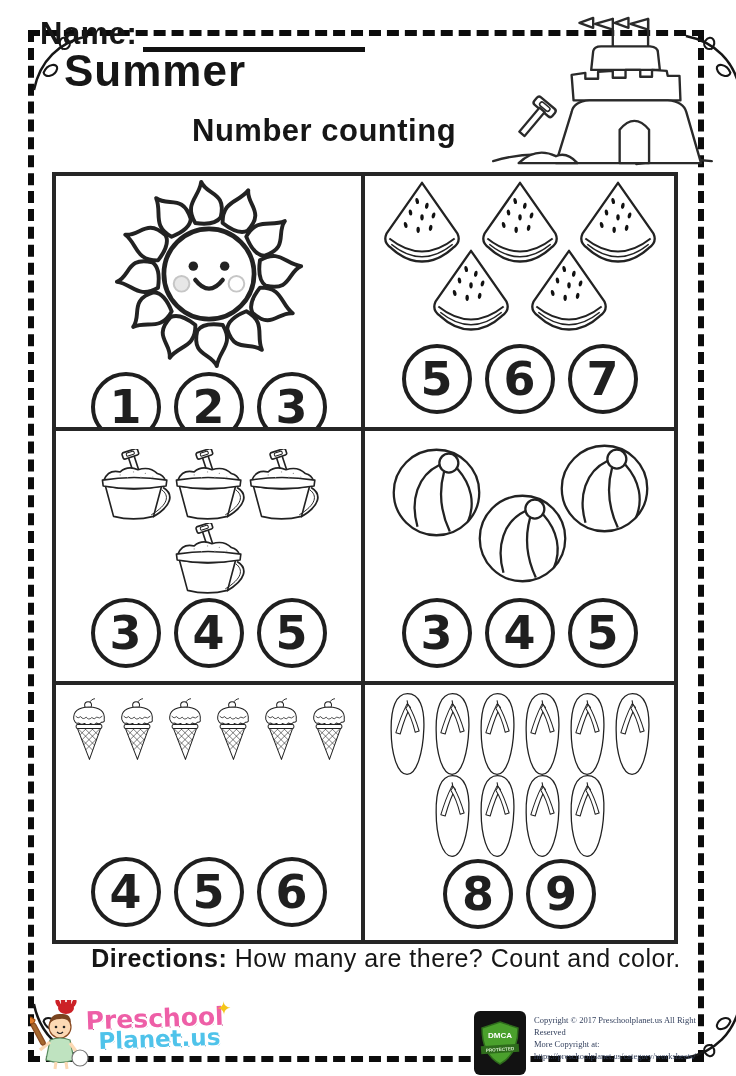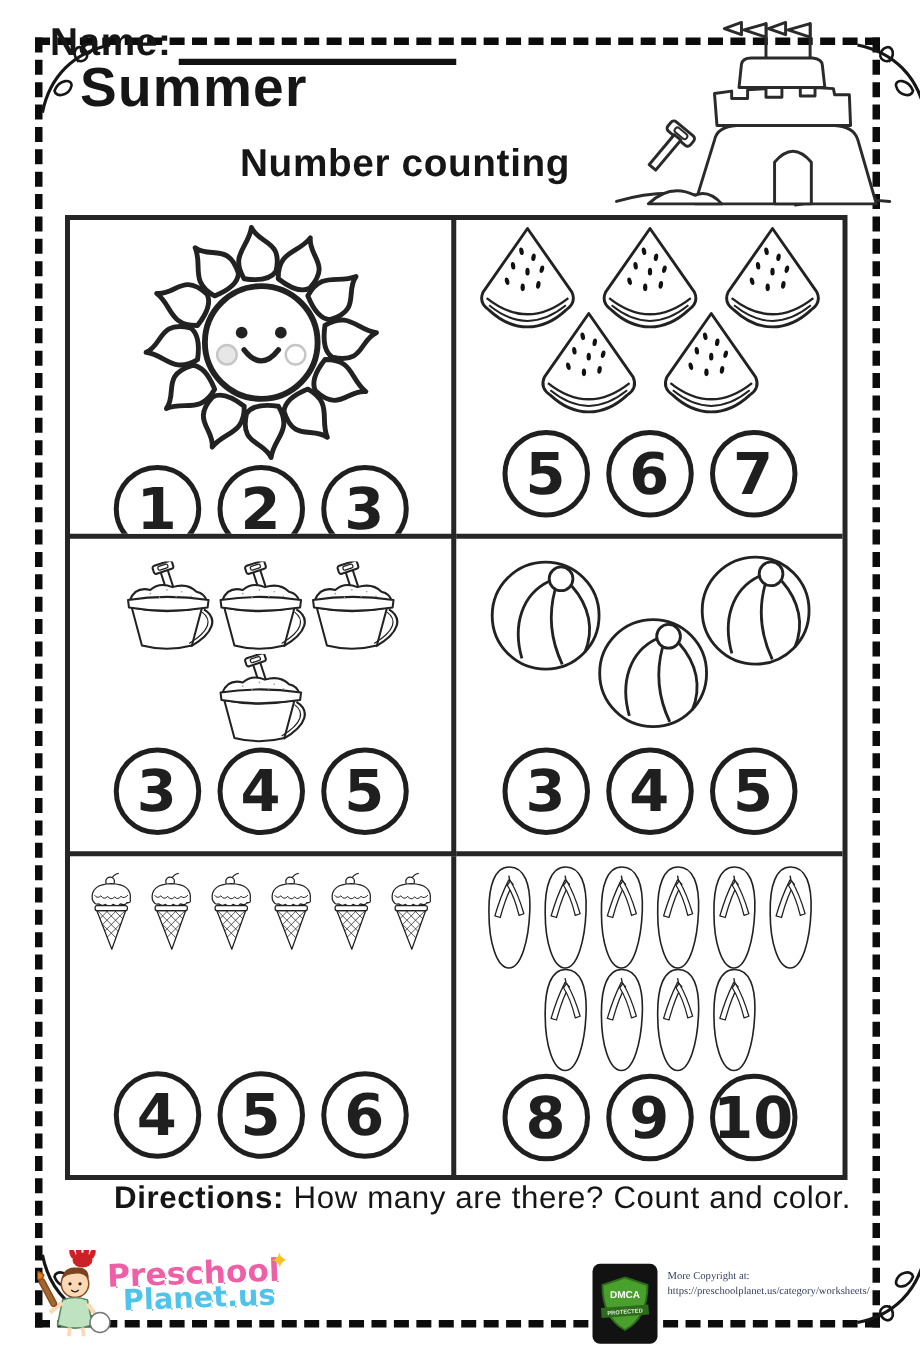--- a/index.html
+++ b/index.html
@@ -407,23 +407,20 @@
             <use href="#sym-flip-flop"></use>
           </svg>
         </div>
       <div class="options">
           <div class="option">
             <span>8</span>
           </div>
           <div class="option">
             <span>9</span>
           </div>
-          <div class="option">
-            <span>10</span>
-          </div>
         </div>
     </section>
   </div>
 
   <p class="directions"><b>Directions:</b><span> How many are there? Count and color.</span></p>
 
   <div class="footer-logo">
     <svg class="logo-kid" viewBox="0 0 70 72">
       <g stroke="#8a4a20" stroke-width="1.2">
         <ellipse cx="36" cy="8" rx="8" ry="6" fill="#cc2127" stroke="none"></ellipse>
@@ -458,16 +455,17 @@
   <div class="dmca-badge">
     <svg class="dmca-shield" viewBox="0 0 40 44">
       <path d="M20,1 L38,7 C38,24 33,36 20,43 C7,36 2,24 2,7 Z" fill="#4aa02c" stroke="#2e6b1c" stroke-width="1.5"></path>
       <text x="20" y="17" text-anchor="middle" font-family="Liberation Sans, sans-serif" font-size="8" font-weight="bold" fill="#fff">DMCA</text>
       <rect x="1" y="24" width="38" height="8" fill="#2e6b1c" transform="rotate(-4 20 28)"></rect>
       <text x="20" y="30" text-anchor="middle" font-family="Liberation Sans, sans-serif" font-size="4.6" font-weight="bold" fill="#d9f0cf" transform="rotate(-4 20 28)">PROTECTED</text>
     </svg>
   </div>
 
   <div class="copyright">
+    <div>Copyright © 2017 Preschoolplanet.us All Right Reserved</div>
     <div>More Copyright at:</div>
     <div>https://preschoolplanet.us/category/worksheets/</div>
   </div>
 </div>
 
 </body></html>

